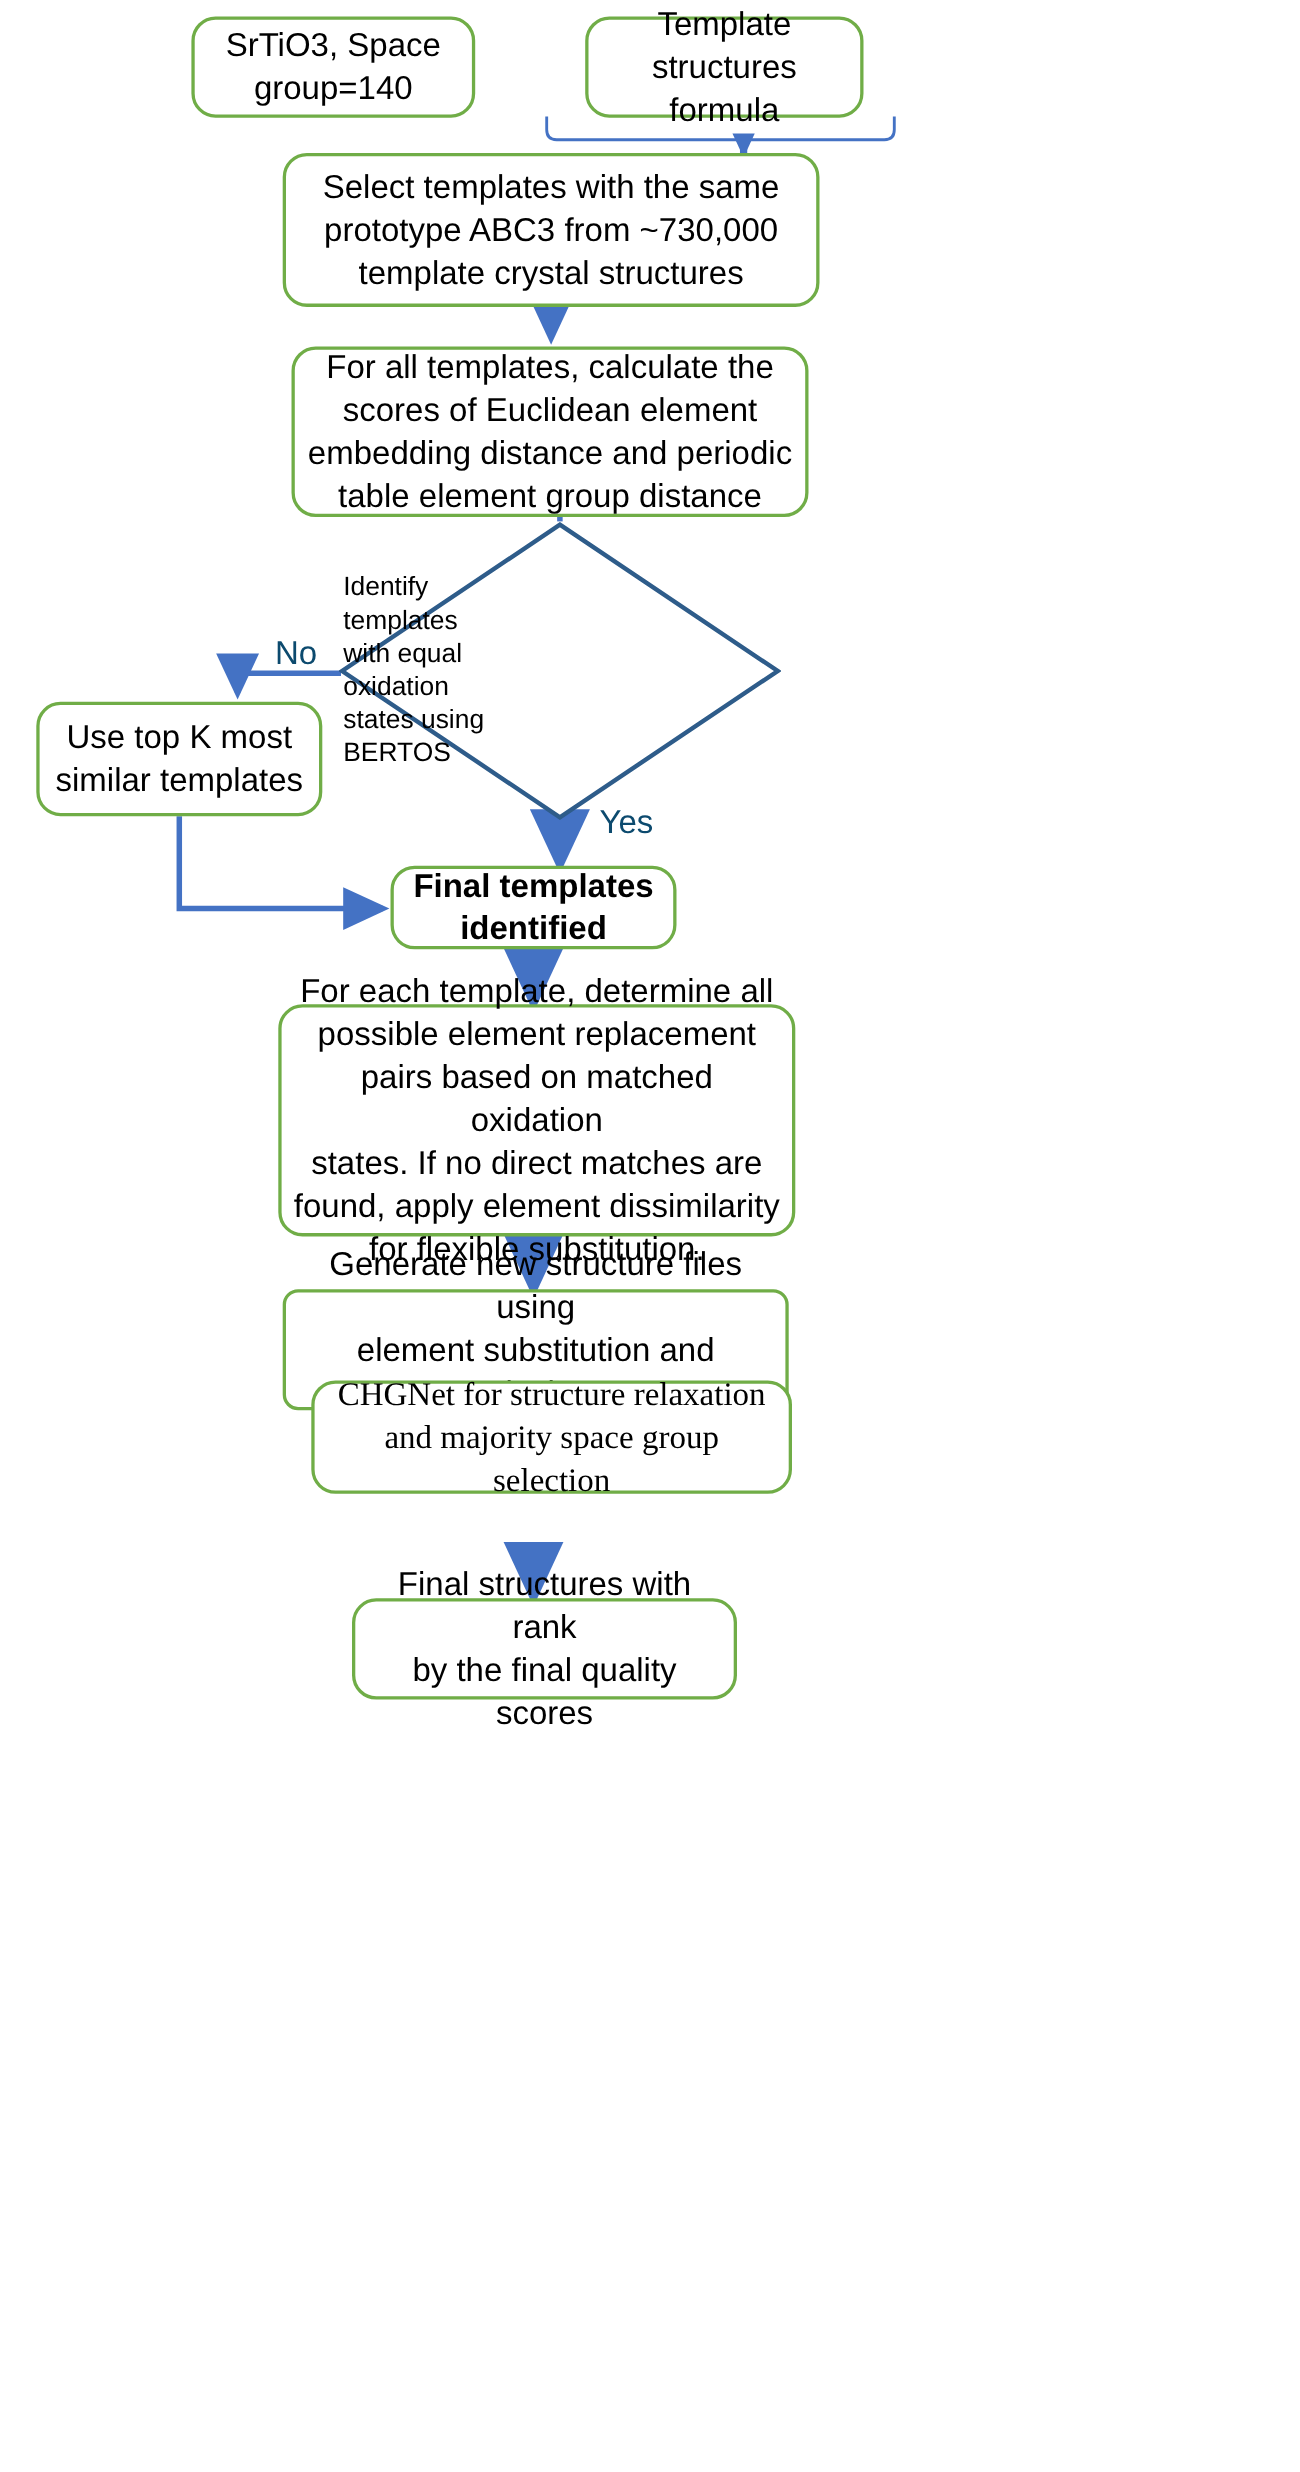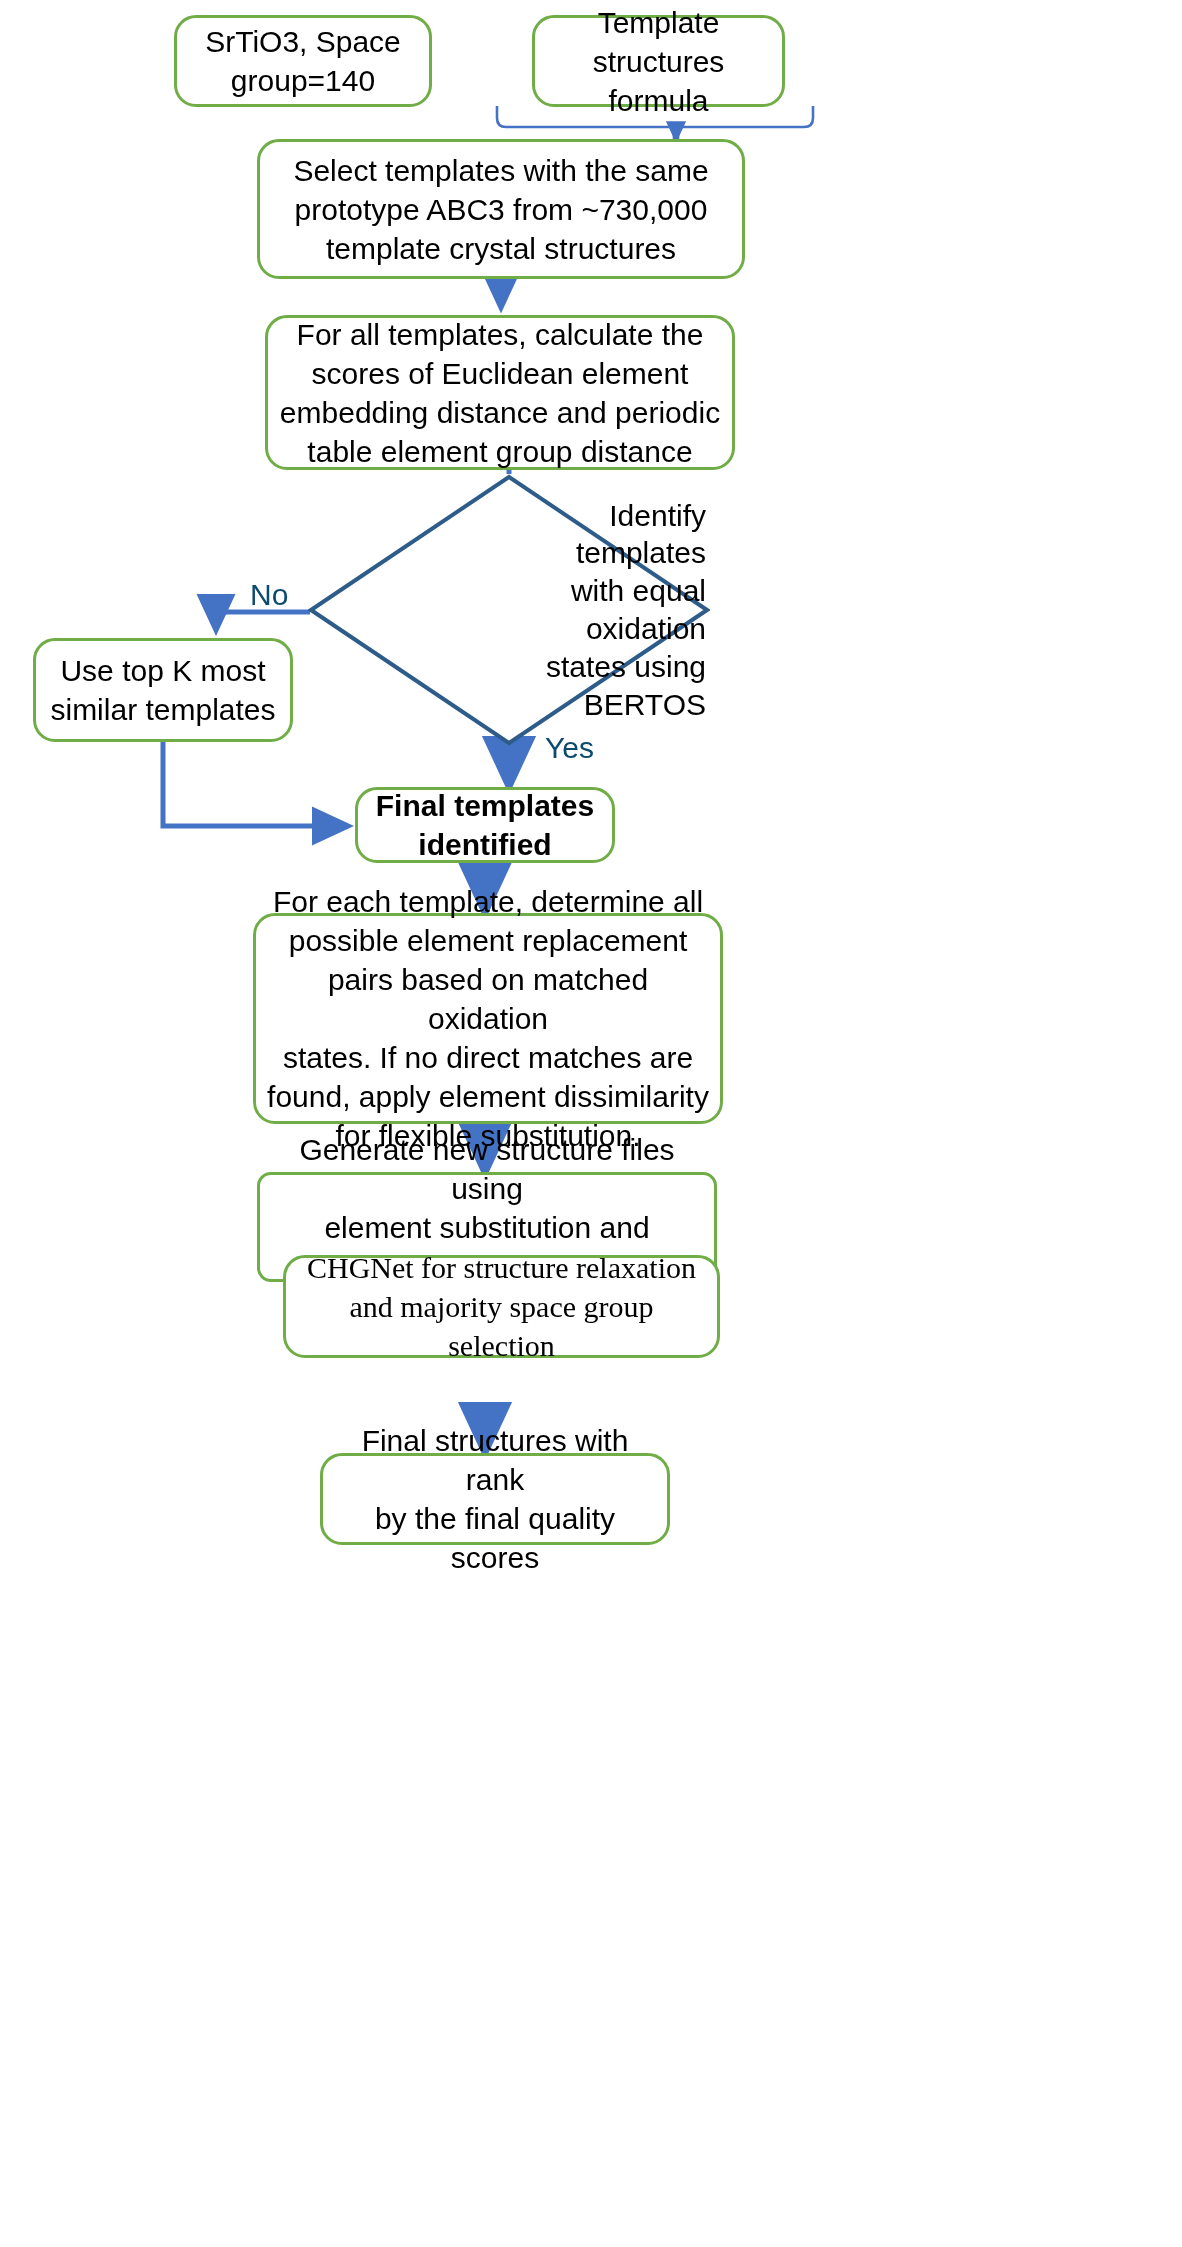--- a/index.html
+++ b/index.html
@@ -67,24 +67,23 @@
     align-items: center;
     justify-content: center;
   }
   .decision .diamond-svg {
     position: absolute;
     left: 0; top: 0;
   }
   .decision .node-text {
     position: relative;
     z-index: 3;
-    font-size: 30px;
+    font-size: 24px;
     line-height: 1.26;
     padding: 0 4px;
-    text-align: right;
   }
 
   
   .edge-label {
     position: absolute;
     z-index: 3;
     font-size: 30px;
     color: #0c4a6e;
     background: transparent;
     white-space: nowrap;

